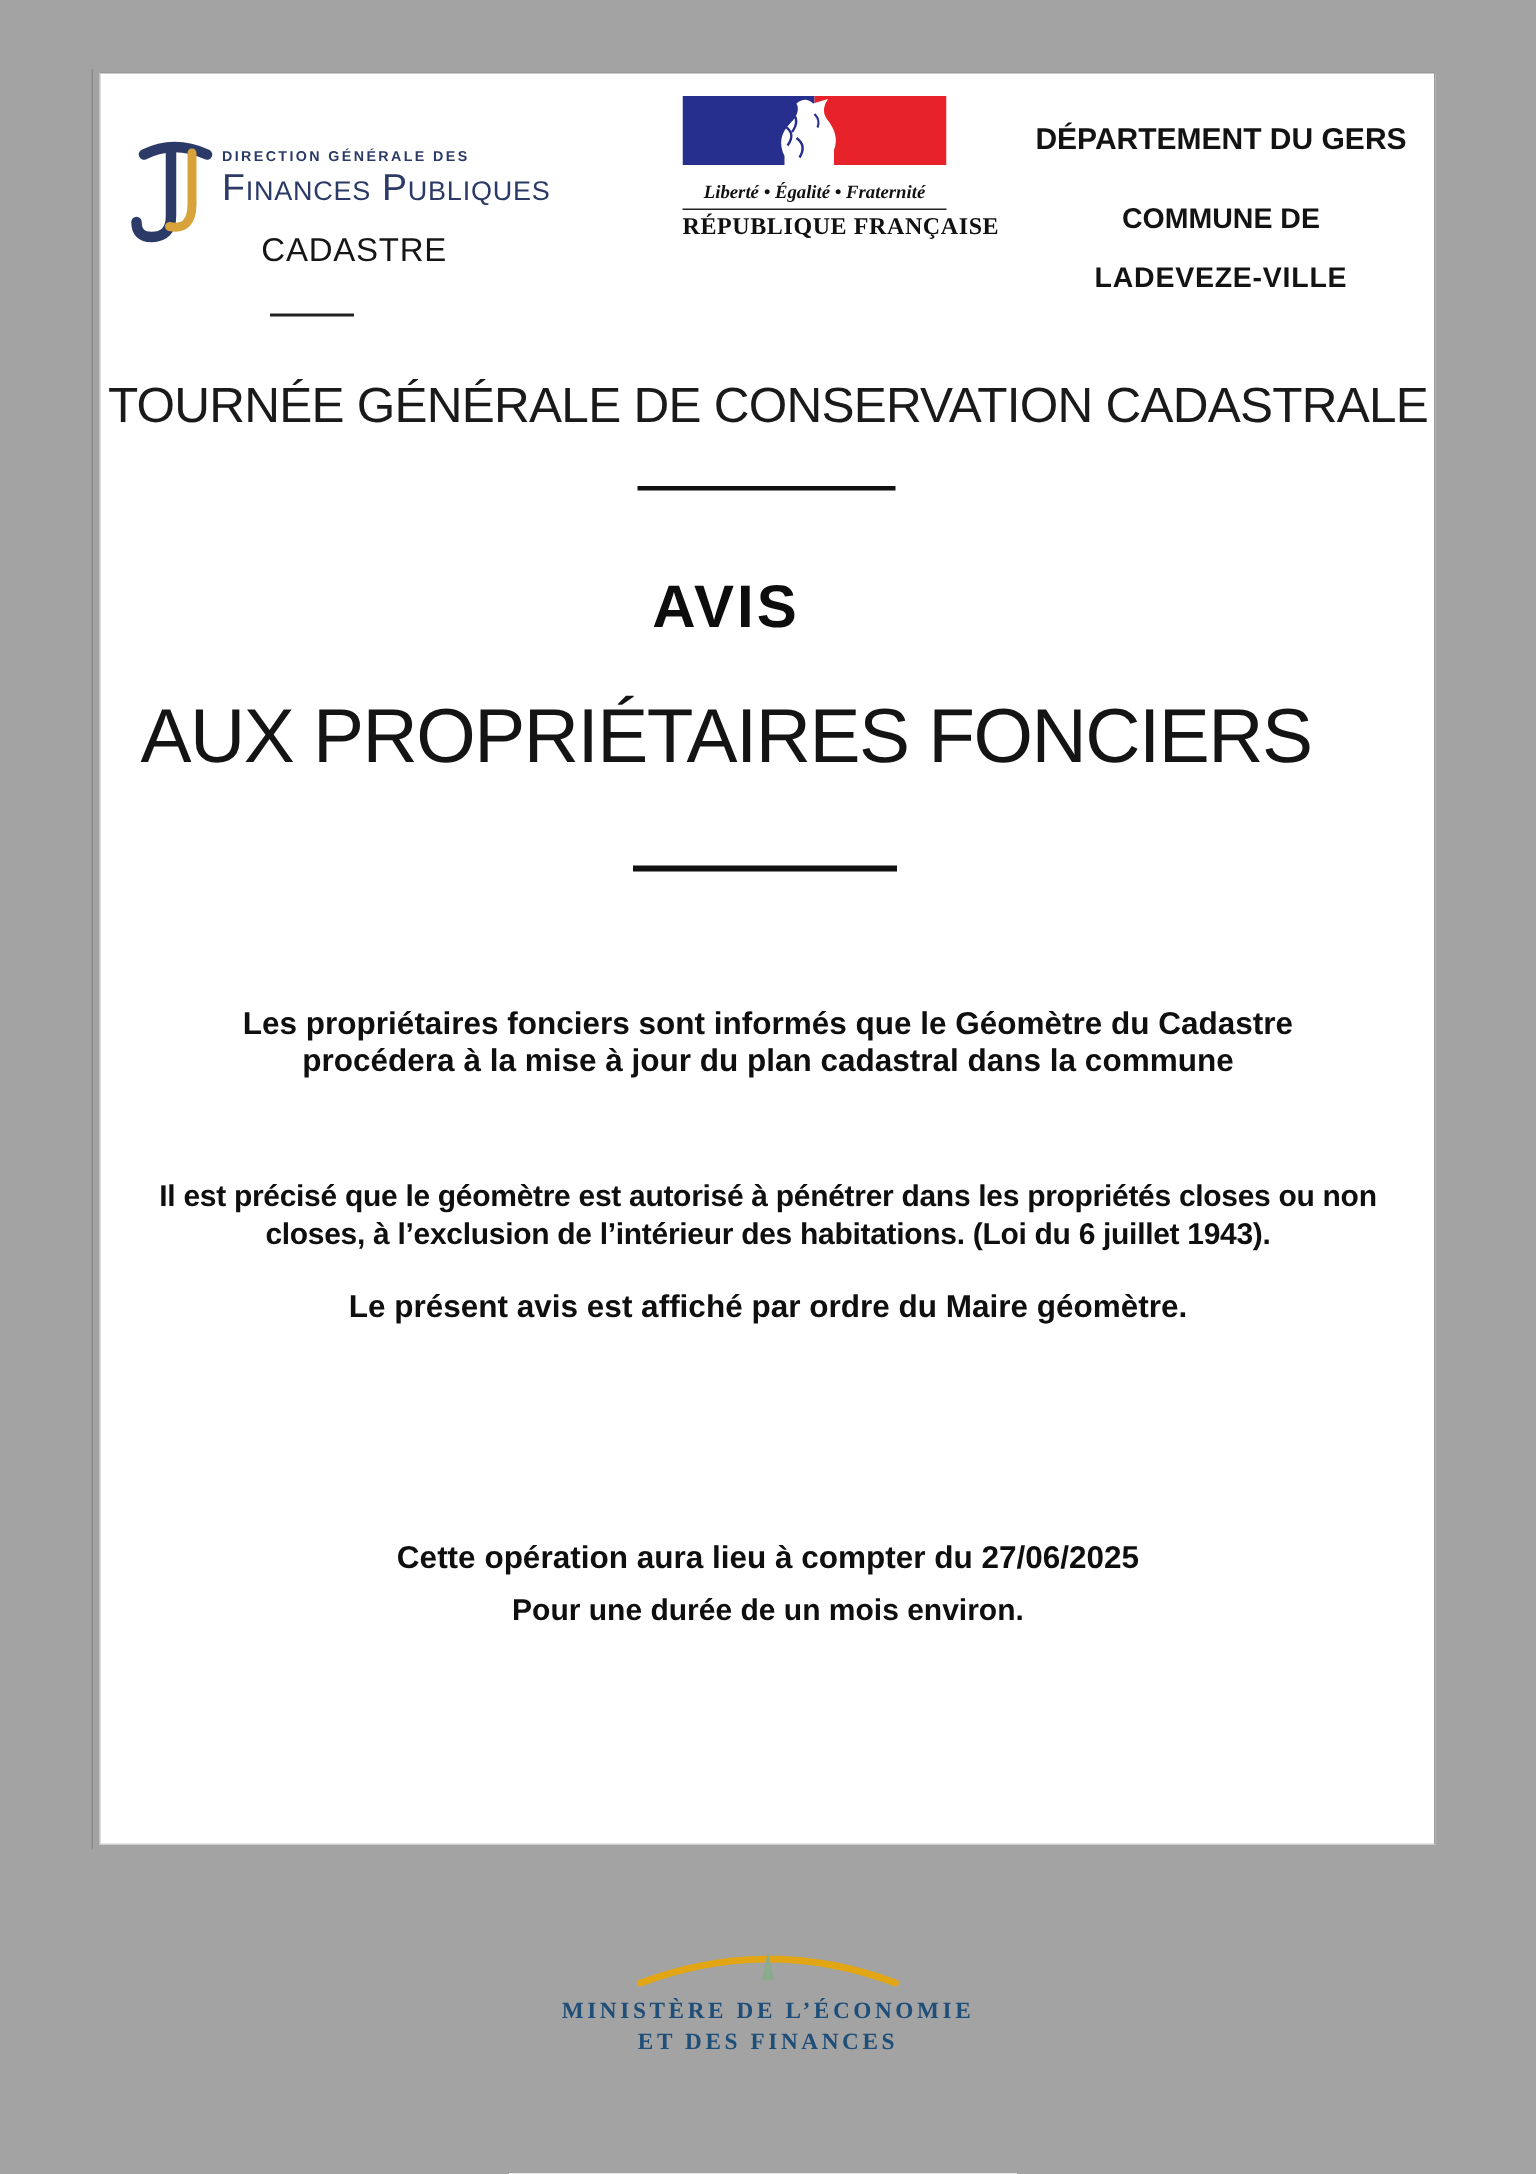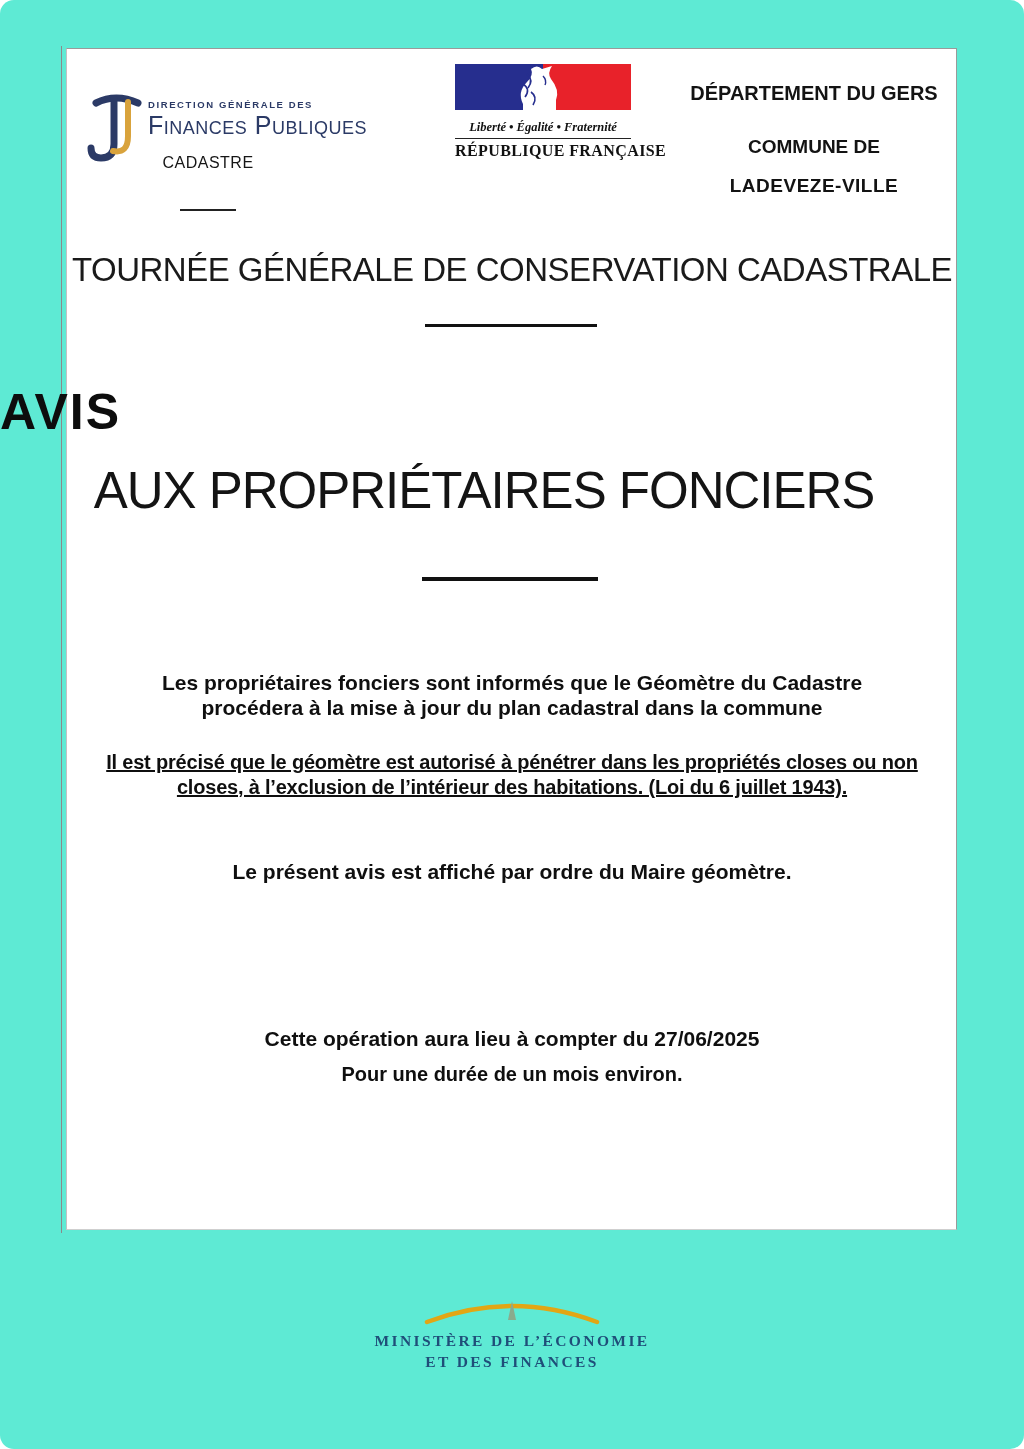--- a/index.html
+++ b/index.html
@@ -1,25 +1,24 @@
 <!DOCTYPE html>
 <html><head>
 <meta charset="utf-8">
 <style>
   * { margin: 0; padding: 0; box-sizing: border-box; }
   html, body { background: #ffffff; }
   .canvas {
     position: relative;
     width: 1024px;
     height: 1449px;
-    background: #5eead4;
+    background: #a3a3a3;
     font-family: "Liberation Sans", "DejaVu Sans", sans-serif;
     color: #111;
     overflow: hidden;
-    border-radius: 14px;
   }
   
   .scan-edge-left {
     position: absolute; left: 61px; top: 46px; width: 1px; height: 1187px;
     background: #8a8a8a;
   }
   .page-frame {
     position: absolute; left: 66px; top: 48px; width: 891px; height: 1182px;
     border-top: 1px solid #9a9a9a;
     border-right: 1px solid #9a9a9a;
@@ -33,21 +32,21 @@
   .dgfip-line1 {
     font-size: 9.5px; font-weight: bold; letter-spacing: 1.6px; color: #2b3a66;
   }
   .dgfip-line2 {
     font-family: Liberation Sans, sans-serif;
     font-variant: small-caps;
     font-size: 25px; letter-spacing: 0.5px; color: #2b3a66; margin-top: 1px;
   }
   .cadastre {
     position: absolute; left: 118px; top: 154px; width: 180px;
-    text-align: center; font-size: 16px; letter-spacing: 0.5px; color: #161616;
+    text-align: right; font-size: 22px; letter-spacing: 0.5px; color: #161616;
   }
   .cadastre-rule { position: absolute; left: 180px; top: 209px; width: 56px; height: 2px; background: #222; }
 
   
   .republic { position: absolute; left: 455px; top: 64px; width: 176px; text-align: center; }
   .republic .motto {
     font-family: "Liberation Serif", "DejaVu Serif", serif;
     font-style: italic; font-weight: 600; font-size: 12.5px; color: #111;
     padding: 4px 0 3px 0; border-bottom: 1.2px solid #222; white-space: nowrap;
   }
@@ -64,34 +63,34 @@
   .loc-commune-name { font-size: 19px; letter-spacing: 0.5px; }
 
   
   .doc-title {
     position: absolute; left: 0; top: 251px; width: 1024px; text-align: center;
     font-size: 33px; font-weight: 400; letter-spacing: -0.5px; color: #1a1a1a;
     white-space: nowrap;
   }
   .rule-1 { position: absolute; left: 425px; top: 324px; width: 172px; height: 3px; background: #111; }
   .avis-heading {
-    position: absolute; left: 0; top: 383px; width: 968px; 
-    font-size: 50px; font-weight: bold; letter-spacing: 2px; color: #0d0d0d;
+    position: absolute; left: 0; top: 383px; width: 968px; text-align: center;
+    font-size: 40px; font-weight: bold; letter-spacing: 2px; color: #0d0d0d;
   }
   .avis-subheading {
     position: absolute; left: 0; top: 461px; width: 968px; text-align: center;
     font-size: 51px; font-weight: 400; letter-spacing: -1px; color: #141414;
     white-space: nowrap;
   }
   .rule-2 { position: absolute; left: 422px; top: 577px; width: 176px; height: 4px; background: #111; }
 
   
   .para { position: absolute; text-align: center; font-weight: bold; color: #0f0f0f; }
   .para-1 { left: 147px; top: 670px; width: 730px; font-size: 21px; line-height: 25px; }
-  .para-2 { left: 84px;  top: 750px; width: 856px; font-size: 20px; line-height: 25px; letter-spacing: -0.2px; text-decoration: underline; }
+  .para-2 { left: 84px;  top: 786px; width: 856px; font-size: 20px; line-height: 25px; letter-spacing: -0.2px; }
   .para-3 { left: 0;     top: 860px; width: 1024px; font-size: 21px; }
   .para-date     { left: 0; top: 1027px; width: 1024px; font-size: 21px; }
   .para-duration { left: 0; top: 1063px; width: 1024px; font-size: 20px; }
 
   
   .ministry { position: absolute; left: 0; top: 1286px; width: 1024px; text-align: center; }
   .ministry svg { display: block; margin: 0 auto; }
   .ministry-text {
     font-family: "Liberation Serif", "DejaVu Serif", serif;
     font-weight: bold; font-size: 15.5px; letter-spacing: 2.4px; color: #1f4e79;

